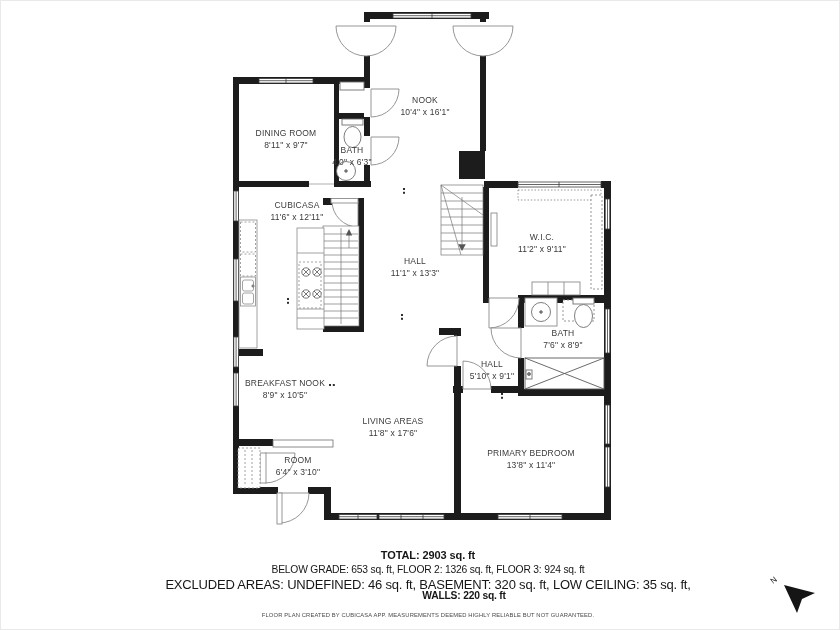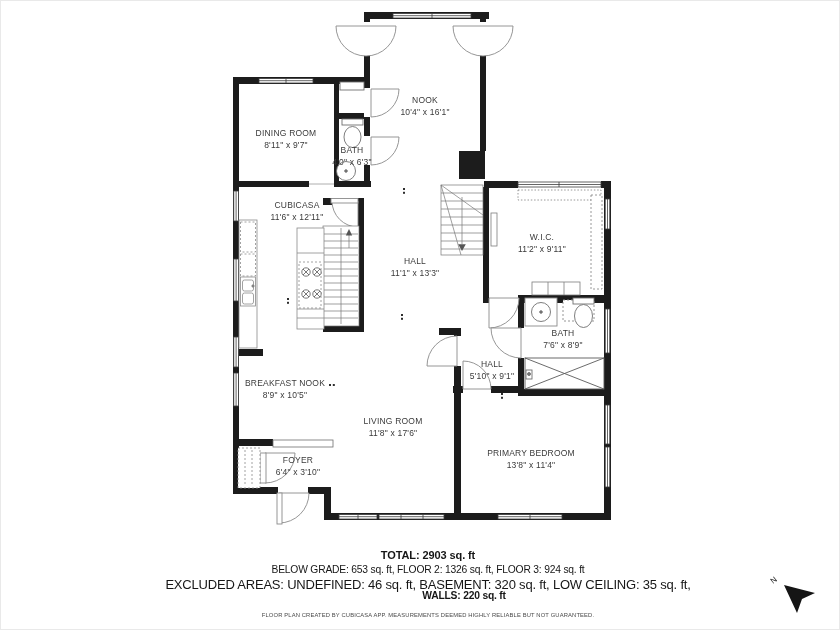--- a/index.html
+++ b/index.html
@@ -282,25 +282,25 @@
   </div>
   <div class="room-label" style="left:491px;top:369px">
     <div>HALL</div>
     <div>5'10" x 9'1"</div>
   </div>
   <div class="room-label" style="left:284px;top:388px">
     <div>BREAKFAST NOOK</div>
     <div>8'9" x 10'5"</div>
   </div>
   <div class="room-label" style="left:392px;top:426px">
-    <div>LIVING ROOM</div>
+    <div>LIVING AREAS</div>
     <div>11'8" x 17'6"</div>
   </div>
   <div class="room-label" style="left:297px;top:465px">
-    <div>FOYER</div>
+    <div>ROOM</div>
     <div>6'4" x 3'10"</div>
   </div>
   <div class="room-label" style="left:530px;top:458px">
     <div>PRIMARY BEDROOM</div>
     <div>13'8" x 11'4"</div>
   </div>
 
   <div class="sum sum-total">TOTAL: 2903 sq. ft</div>
   <div class="sum sum-line1">BELOW GRADE: 653 sq. ft, FLOOR 2: 1326 sq. ft, FLOOR 3: 924 sq. ft</div>
   <div class="sum sum-line2">EXCLUDED AREAS: UNDEFINED: 46 sq. ft, BASEMENT: 320 sq. ft, LOW CEILING: 35 sq. ft,</div>

